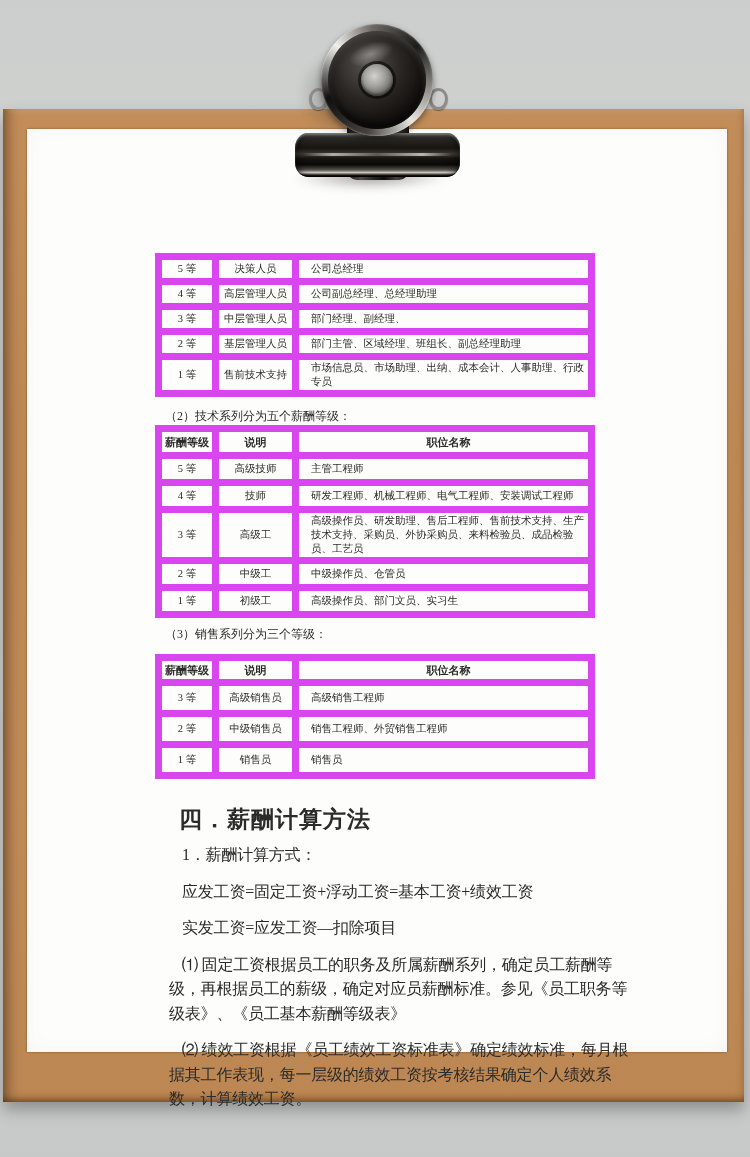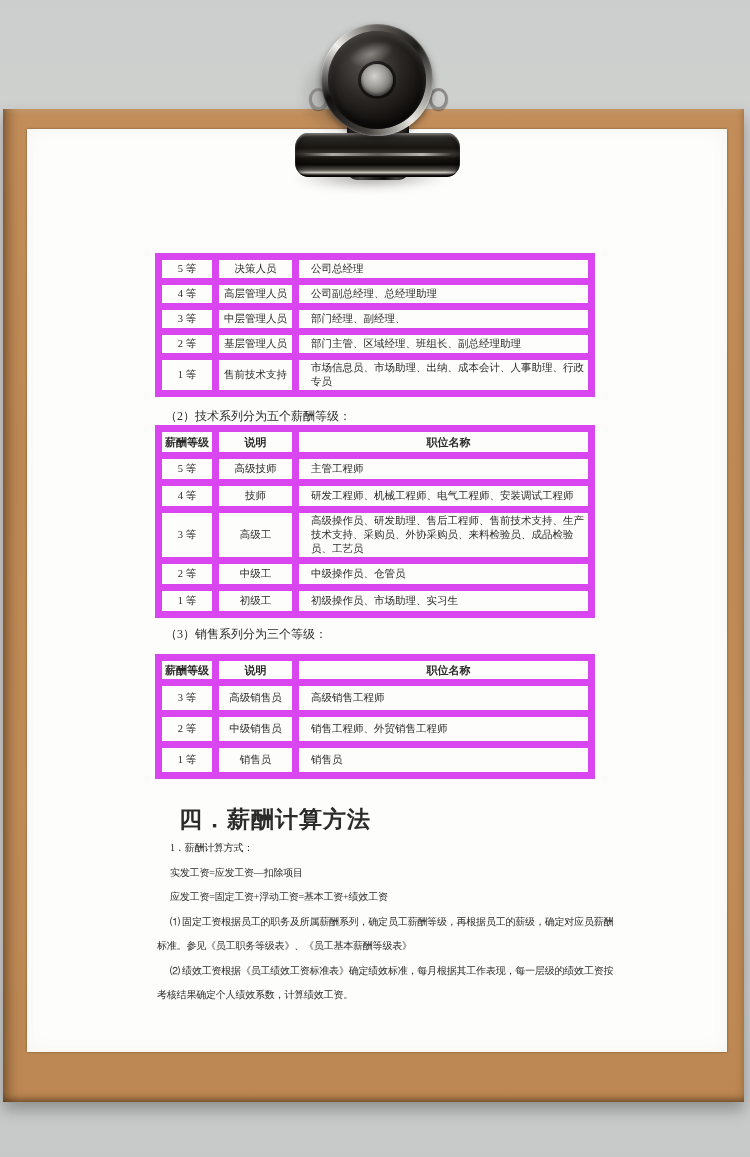--- a/index.html
+++ b/index.html
@@ -94,22 +94,22 @@
   .t2 thead tr{height:27px;} .t2 tbody tr{height:27px;}
   .t3 thead tr{height:25px;} .t3 tbody tr{height:31px;}
   .sec-label{font-size:12px;line-height:16px;margin:11px 0 1px 10px;}
   .sec-label.second{margin-top:8px;margin-bottom:12px;}
   .doc-heading{
     font-size:23px;font-weight:bold;line-height:23px;
     margin:29px 0 5px 24px;letter-spacing:1px;
     font-family:"Liberation Sans","DejaVu Sans",sans-serif;
   }
   .para{
-    font-size:10px;line-height:24.5px;letter-spacing:-0.2px;
-    margin:0;padding-left:2px;text-indent:13px;width:463px;
+    font-size:16px;line-height:24.5px;letter-spacing:-0.2px;
+    margin:12px;padding-left:2px;text-indent:13px;width:463px;
   }
 </style>
 </head>
 <body>
 
 <div class="board">
   <div class="paper">
     <div class="content">
 
       <table class="t1">
@@ -179,21 +179,21 @@
               <td>高级操作员、研发助理、售后工程师、售前技术支持、生产技术支持、采购员、外协采购员、来料检验员、成品检验员、工艺员</td>
             </tr>
             <tr>
               <td>2 等</td>
               <td>中级工</td>
               <td>中级操作员、仓管员</td>
             </tr>
             <tr>
               <td>1 等</td>
               <td>初级工</td>
-              <td>初级操作员、市场助理、实习生</td>
+              <td>高级操作员、部门文员、实习生</td>
             </tr>
           </tbody>
       </table>
 
       <div class="sec-label second">（3）销售系列分为三个等级：</div>
 
       <table class="t3">
         <colgroup>
             <col style="width:57px">
             <col style="width:80px">
@@ -221,22 +221,22 @@
               <td>1 等</td>
               <td>销售员</td>
               <td>销售员</td>
             </tr>
           </tbody>
       </table>
 
       <div class="doc-heading">四．薪酬计算方法</div>
 
       <p class="para">1．薪酬计算方式：</p>
+      <p class="para">应发工资=固定工资+浮动工资=基本工资+绩效工资</p>
       <p class="para">实发工资=应发工资—扣除项目</p>
-      <p class="para">应发工资=固定工资+浮动工资=基本工资+绩效工资</p>
       <p class="para">⑴ 固定工资根据员工的职务及所属薪酬系列，确定员工薪酬等级，再根据员工的薪级，确定对应员薪酬标准。参见《员工职务等级表》、《员工基本薪酬等级表》</p>
       <p class="para">⑵ 绩效工资根据《员工绩效工资标准表》确定绩效标准，每月根据其工作表现，每一层级的绩效工资按考核结果确定个人绩效系数，计算绩效工资。</p>
 
     </div>
   </div>
 </div>
 
 <div class="clip">
   <div class="clip-wall-shadow"></div>
   <div class="clip-bar-shadow"></div>

